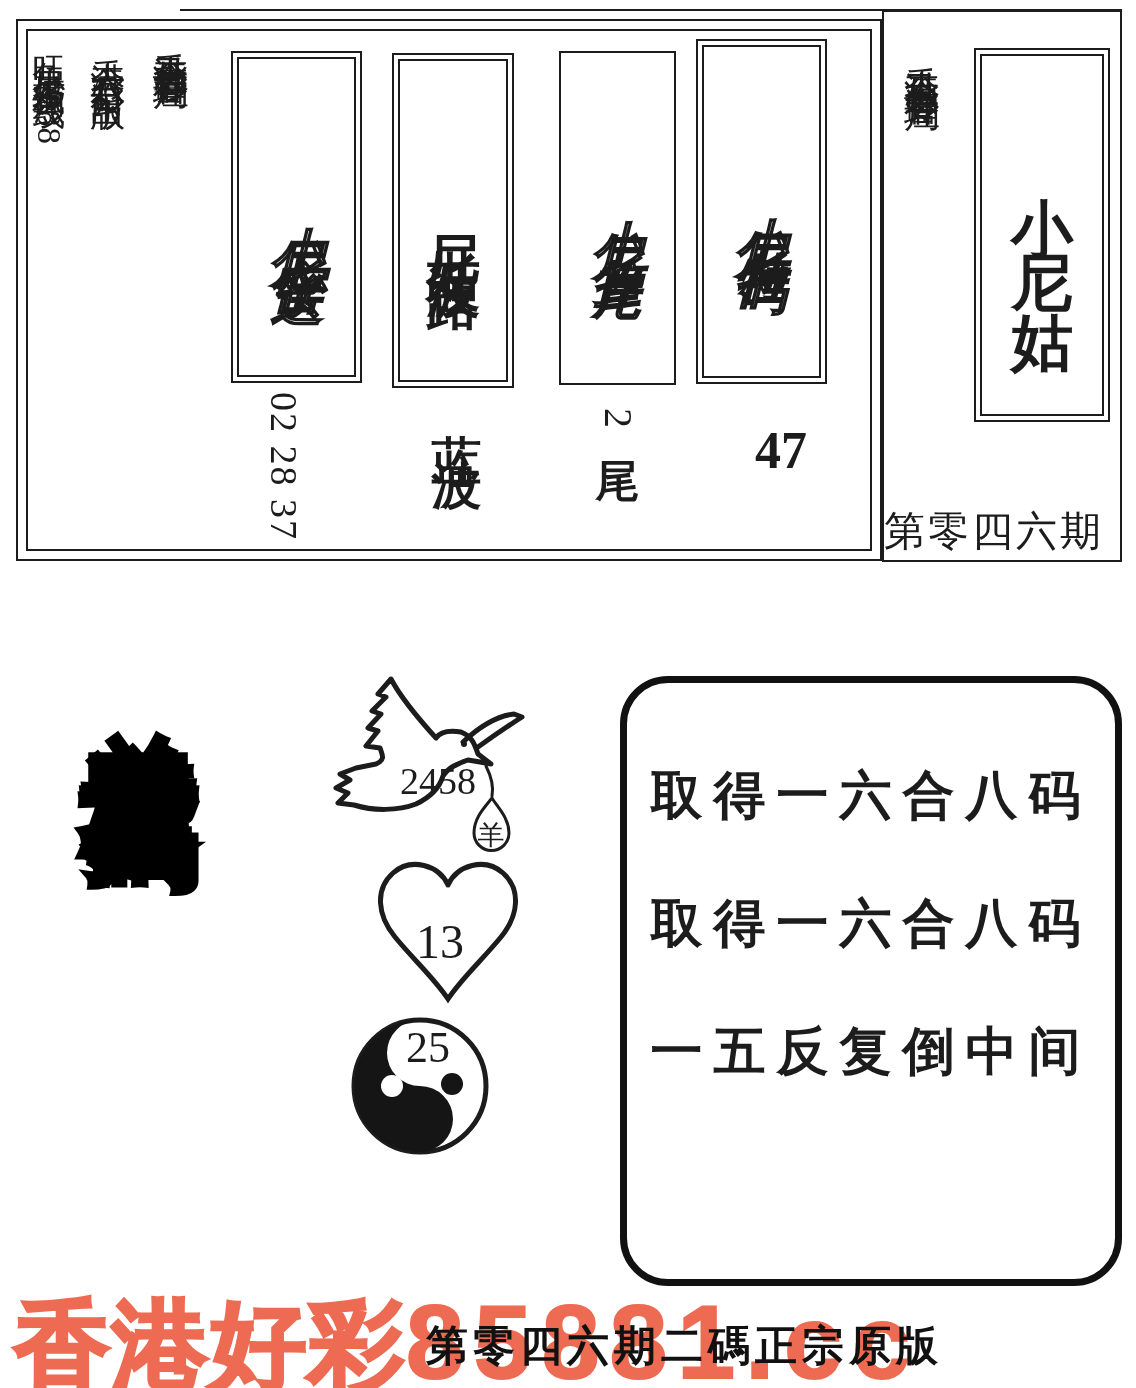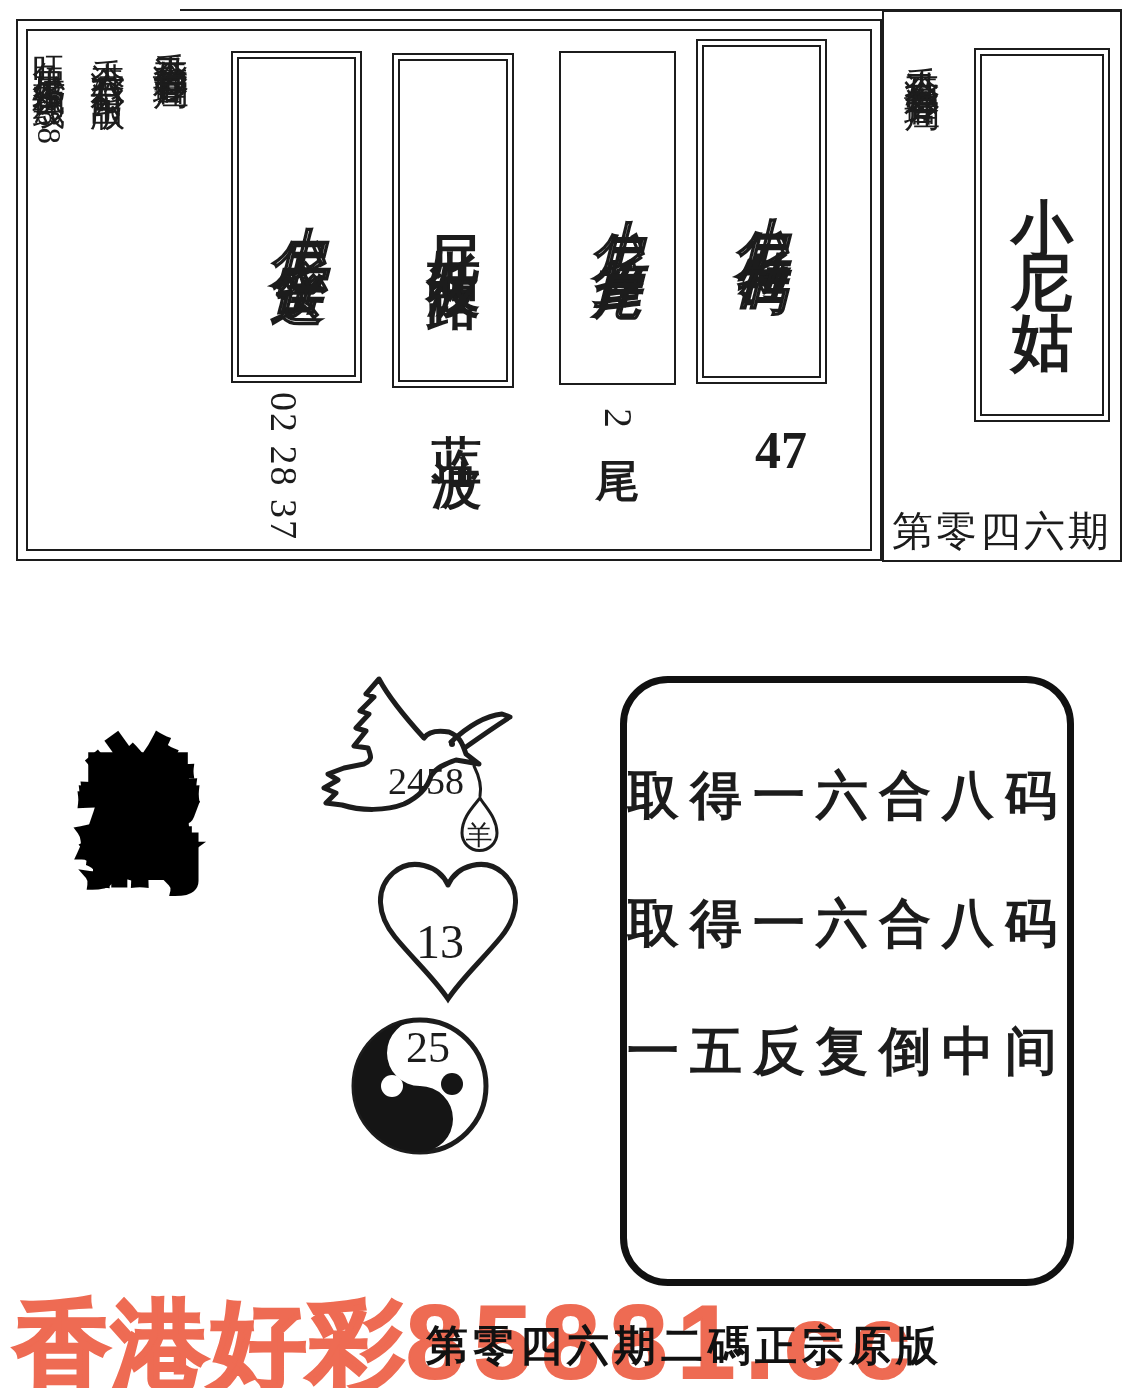--- a/index.html
+++ b/index.html
@@ -56,38 +56,38 @@
                border:2px solid #1c1c1c; }
   .authority { position:absolute; left:13px; top:26px; writing-mode:vertical-rl;
                text-orientation:upright; font-size:36px; letter-spacing:4px; height:470px; }
   .brand-box { position:absolute; left:90px; top:36px; width:136px; height:374px;
                border:2px solid #1c1c1c; display:flex; align-items:center; justify-content:center; }
   .brand-box::before { content:""; position:absolute; inset:4px; border:2px solid #1c1c1c; }
   .brand-box .vtitle { writing-mode:vertical-rl; text-orientation:upright;
                font-size:62px; font-weight:800; letter-spacing:58px; line-height:1;
                font-family:"Liberation Sans","DejaVu Sans",sans-serif; }
   .issue { position:absolute; left:0; right:8px; top:492px; text-align:left;
-           font-size:41px; letter-spacing:3px;padding-left:8px; }
+           font-size:41px; letter-spacing:3px; }
 
   
   .brand-vert { position:absolute; left:48px; top:638px; writing-mode:vertical-rl;
                 text-orientation:upright; font-size:118px; line-height:188px;
                 letter-spacing:12px; font-weight:900; color:#000;
                 -webkit-text-stroke:5px #000;
                 font-family:"Liberation Sans","DejaVu Sans",sans-serif; height:660px; }
 
   .sym { position:absolute; }
-  .sym-dove    { left:316px; top:656px; }
+  .sym-dove    { left:328px; top:656px; }
   .sym-heart   { left:363px; top:853px; }
   .sym-yinyang { left:346px; top:1010px; }
   .sym svg { display:block; }
   .svg-num { font-family:"Liberation Serif","DejaVu Serif",serif; fill:#1c1c1c; }
 
   
-  .poem-box { position:absolute; left:620px; top:676px; width:454px; height:610px;
+  .poem-box { position:absolute; left:620px; top:676px; width:502px; height:610px;
               border:7px solid #111; border-radius:48px; }
   .poem-line { position:absolute; left:0; width:100%; text-align:center;
                font-size:52px; font-weight:700; letter-spacing:11px; white-space:nowrap; }
   .poem-line:nth-of-type(1){ top:78px; }
   .poem-line:nth-of-type(2){ top:206px; }
   .poem-line:nth-of-type(3){ top:334px; }
   .poem-line:nth-of-type(4){ top:464px;margin-left:47px; }
 
   
   .footer-red { position:absolute; left:14px; top:1282px; white-space:nowrap;

